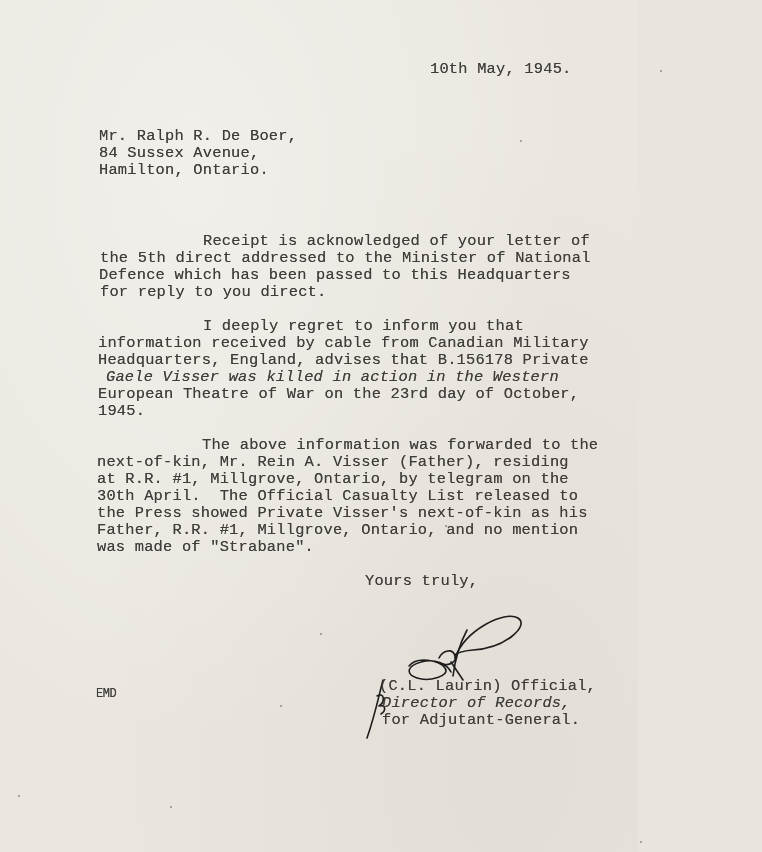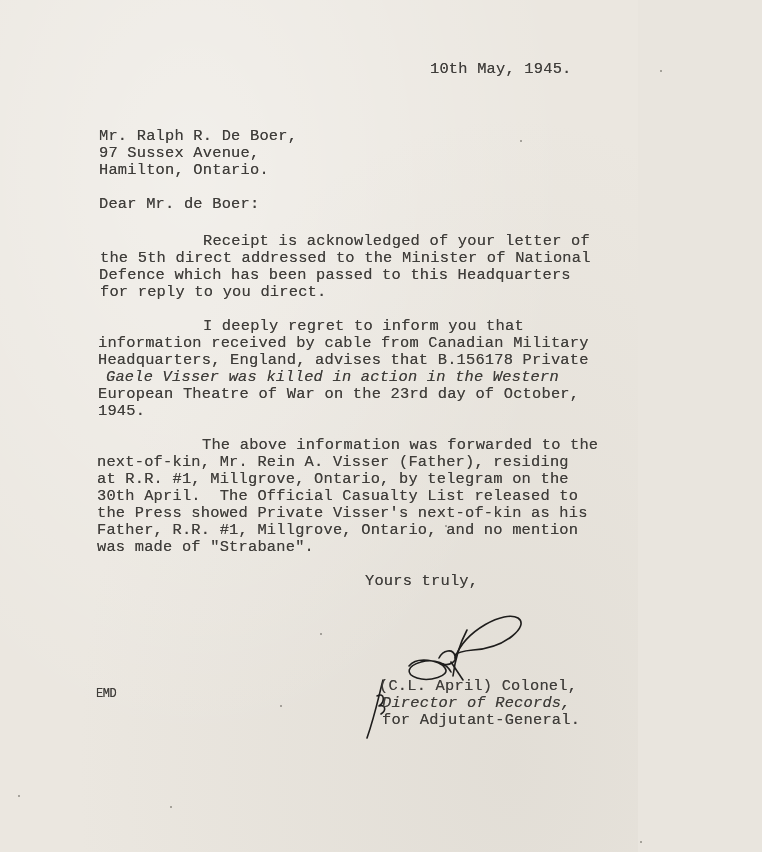--- a/index.html
+++ b/index.html
@@ -81,25 +81,24 @@
   </style>
 </head>
 <body>
 
 <div class="page">
 
   <div class="line date">10th May, 1945.</div>
 
   <div>
     <div class="line addr1">Mr. Ralph R. De Boer,</div>
-    <div class="line addr2">97 Sussex Avenue,</div>
+    <div class="line addr2">84 Sussex Avenue,</div>
     <div class="line addr3">Hamilton, Ontario.</div>
   </div>
 
-  <div class="line salutation">Dear Mr. de Boer:</div>
 
   <div>
     <div class="line p1l1">Receipt is acknowledged of your letter of</div>
     <div class="line p1l2">the 5th direct addressed to the Minister of National</div>
     <div class="line p1l3">Defence which has been passed to this Headquarters</div>
     <div class="line p1l4">for reply to you direct.</div>
   </div>
 
   <div>
     <div class="line p2l1">I deeply regret to inform you that</div>
@@ -133,21 +132,21 @@
       <path d="M84 58 C 88 50, 98 48, 100 56 C 102 62, 94 66, 88 64"></path>
 
       <path d="M96 62 L 108 80"></path>
 
       <path d="M28 80 C 24 95, 20 115, 12 138"></path>
       <path d="M22 96 C 30 92, 30 102, 24 106 C 30 104, 32 110, 26 114"></path>
     </g>
   </svg>
 
   <div>
-    <div class="line sig1">(C.L. April) Colonel,</div>
+    <div class="line sig1">(C.L. Laurin) Official,</div>
     <div class="line sig2">Director of Records,</div>
     <div class="line sig3">for Adjutant-General.</div>
   </div>
 
   <div class="line initials">EMD</div>
 
   <div class="speck" style="left:520px;top:140px;"></div>
   <div class="speck" style="left:320px;top:633px;"></div>
   <div class="speck" style="left:280px;top:705px;"></div>
   <div class="speck" style="left:18px;top:795px;"></div>

